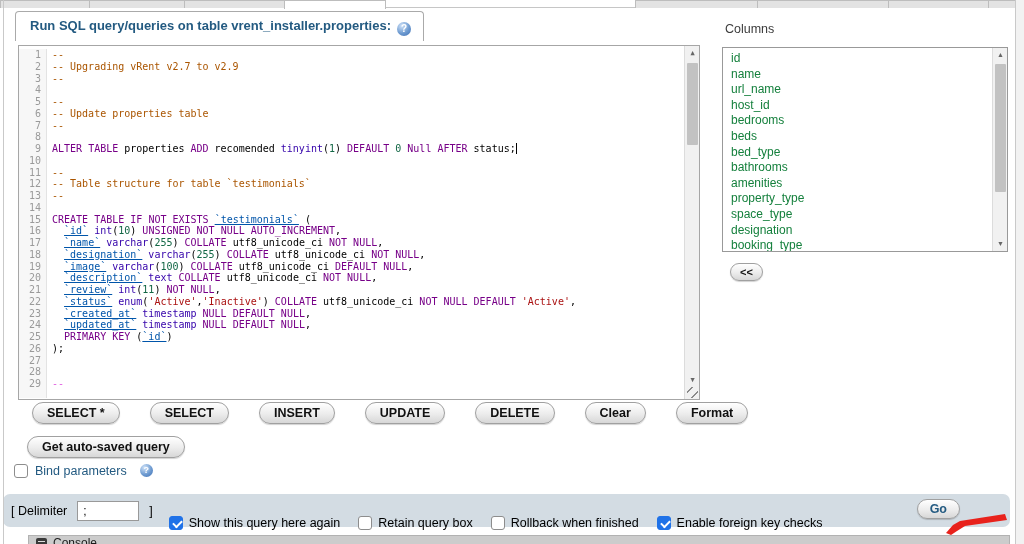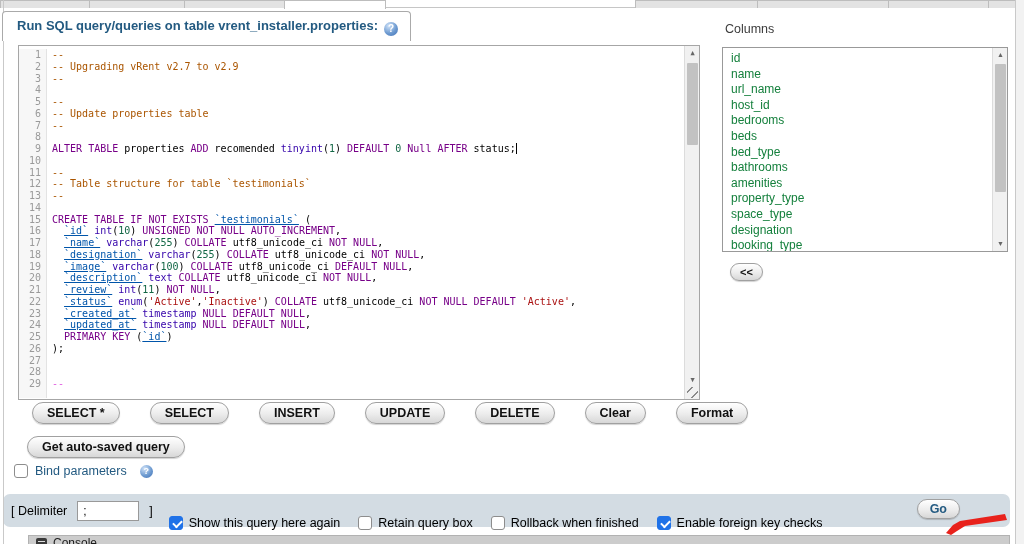--- a/index.html
+++ b/index.html
@@ -11,21 +11,21 @@
   .left-border { position:absolute; left:3px; top:0; width:1px; height:544px; background:#c9c9c9; }
   .right-strip { position:absolute; left:1015px; top:0; width:9px; height:544px;
     background:#f2f2f2; border-left:1px solid #c9c9c9; }
 
   
   .tabs { position:absolute; left:0; top:0; width:1015px; height:8px; border-bottom:1px solid #c6c6c6; }
   .tab { position:absolute; top:0; height:8px; background:#e3e3e3; border:1px solid #bdbdbd; border-bottom:none; }
   .tab.active { background:#fff; height:9px; z-index:2; }
 
   
-  .legend { position:absolute; left:2px; top:11px; height:30px; padding:6px 12px 0 14px;
+  .legend { position:absolute; left:15px; top:11px; height:30px; padding:6px 12px 0 14px;
     background:#fff; border:1px solid #aaa; border-bottom:none; border-radius:4px 4px 0 0;
     font-size:13px; font-weight:bold; color:#235a81; white-space:nowrap; z-index:3; }
   .help { display:inline-block; width:14px; height:14px; border-radius:50%; margin-left:6px;
     background:radial-gradient(circle at 35% 28%, #cfe2f8 0%, #6d9ad0 55%, #3c6eb4 100%);
     color:#fff; font-size:10px; font-weight:bold; text-align:center; line-height:14px;
     vertical-align:-2px; }
   .help.small { width:13px; height:13px; line-height:13px; font-size:9px; }
 
   
   .editor { position:absolute; left:18px; top:45px; width:682px; height:355px;
@@ -65,21 +65,21 @@
   
   .pill { display:inline-block; border:1px solid #a0a0a0; border-radius:12px;
     background:linear-gradient(#ffffff, #ececec 55%, #d7d7d7);
     font-family:"Liberation Sans", sans-serif; font-size:12.5px; font-weight:bold; color:#111;
     padding:3px 14px; box-shadow:0 1px 1px rgba(0,0,0,.18); cursor:pointer; white-space:nowrap; }
   .collapse { position:absolute; left:730px; top:263px; padding:2px 9px; font-size:11px; border-radius:11px; }
   .btnrow { position:absolute; left:32px; top:402px; display:flex; gap:30px; }
   .autosave { position:absolute; left:27px; top:436px; }
 
   
-  .bindrow { position:absolute; left:14px; top:464px; display:flex; align-items:flex-end; gap:7px; }
+  .bindrow { position:absolute; left:14px; top:464px; display:flex; align-items:flex-start; gap:7px; }
   .bind-label { font-size:12.5px; color:#235a81; }
 
   
   .cb { display:inline-block; width:14px; height:14px; background:#fff;
     border:1px solid #8d8d8d; border-radius:3px; position:relative; flex:none; }
   .cb.checked { background:#1f72e8; border-color:#1f72e8; }
   .cb.checked::after { content:""; position:absolute; left:3px; top:3px; width:7px; height:4px;
     border-left:2px solid #fff; border-bottom:2px solid #fff; transform:rotate(-45deg); }
 
   

